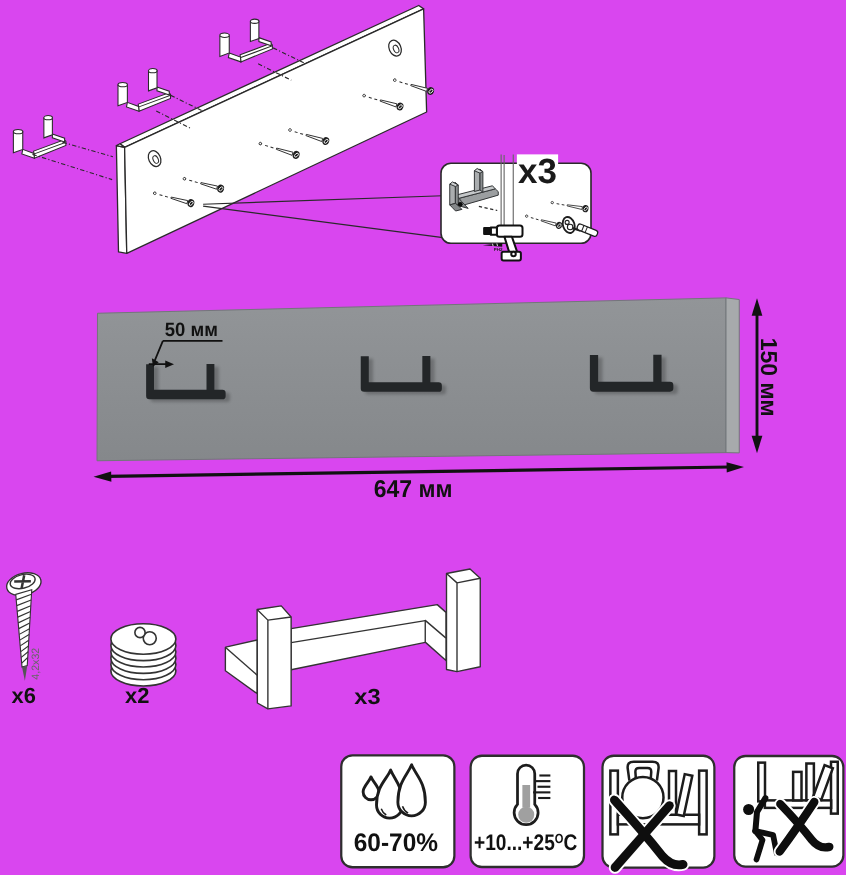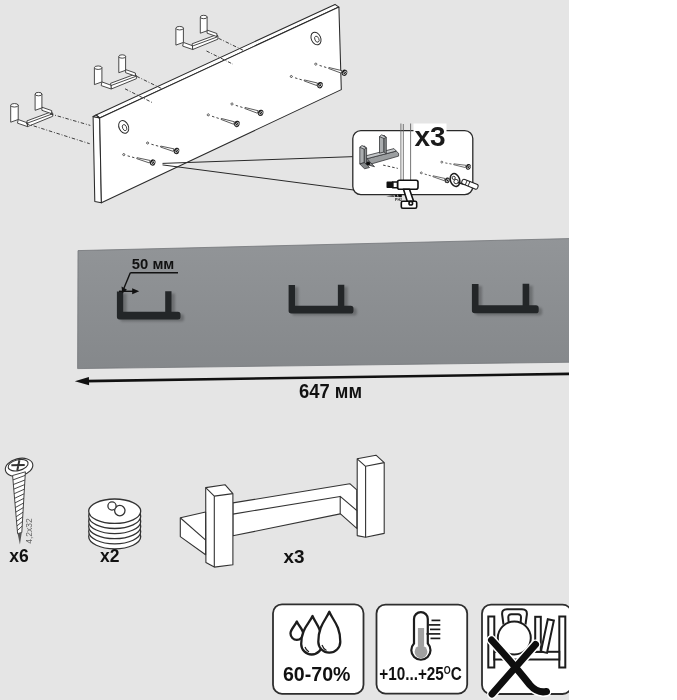--- a/index.html
+++ b/index.html
@@ -1,16 +1,16 @@
 <!DOCTYPE html>
 <html><head>
 <meta charset="utf-8">
 <style>
 html,body{margin:0;padding:0;background:#fff;}
-#page{width:569px;height:700px;position:relative;overflow:hidden;background:#e5e5e5;}
+#page{width:677px;height:700px;position:relative;overflow:hidden;background:#d946ef;}
 text{font-family:"Liberation Sans",sans-serif;}
 </style>
 </head>
 <body>
 <div id="page">
 <svg width="677" height="700" viewBox="0 0 677 700">
 <defs>
 <linearGradient id="panelg" x1="0" y1="0" x2="0" y2="1">
   <stop offset="0" stop-color="#929598"></stop>
   <stop offset="1" stop-color="#85888b"></stop>

